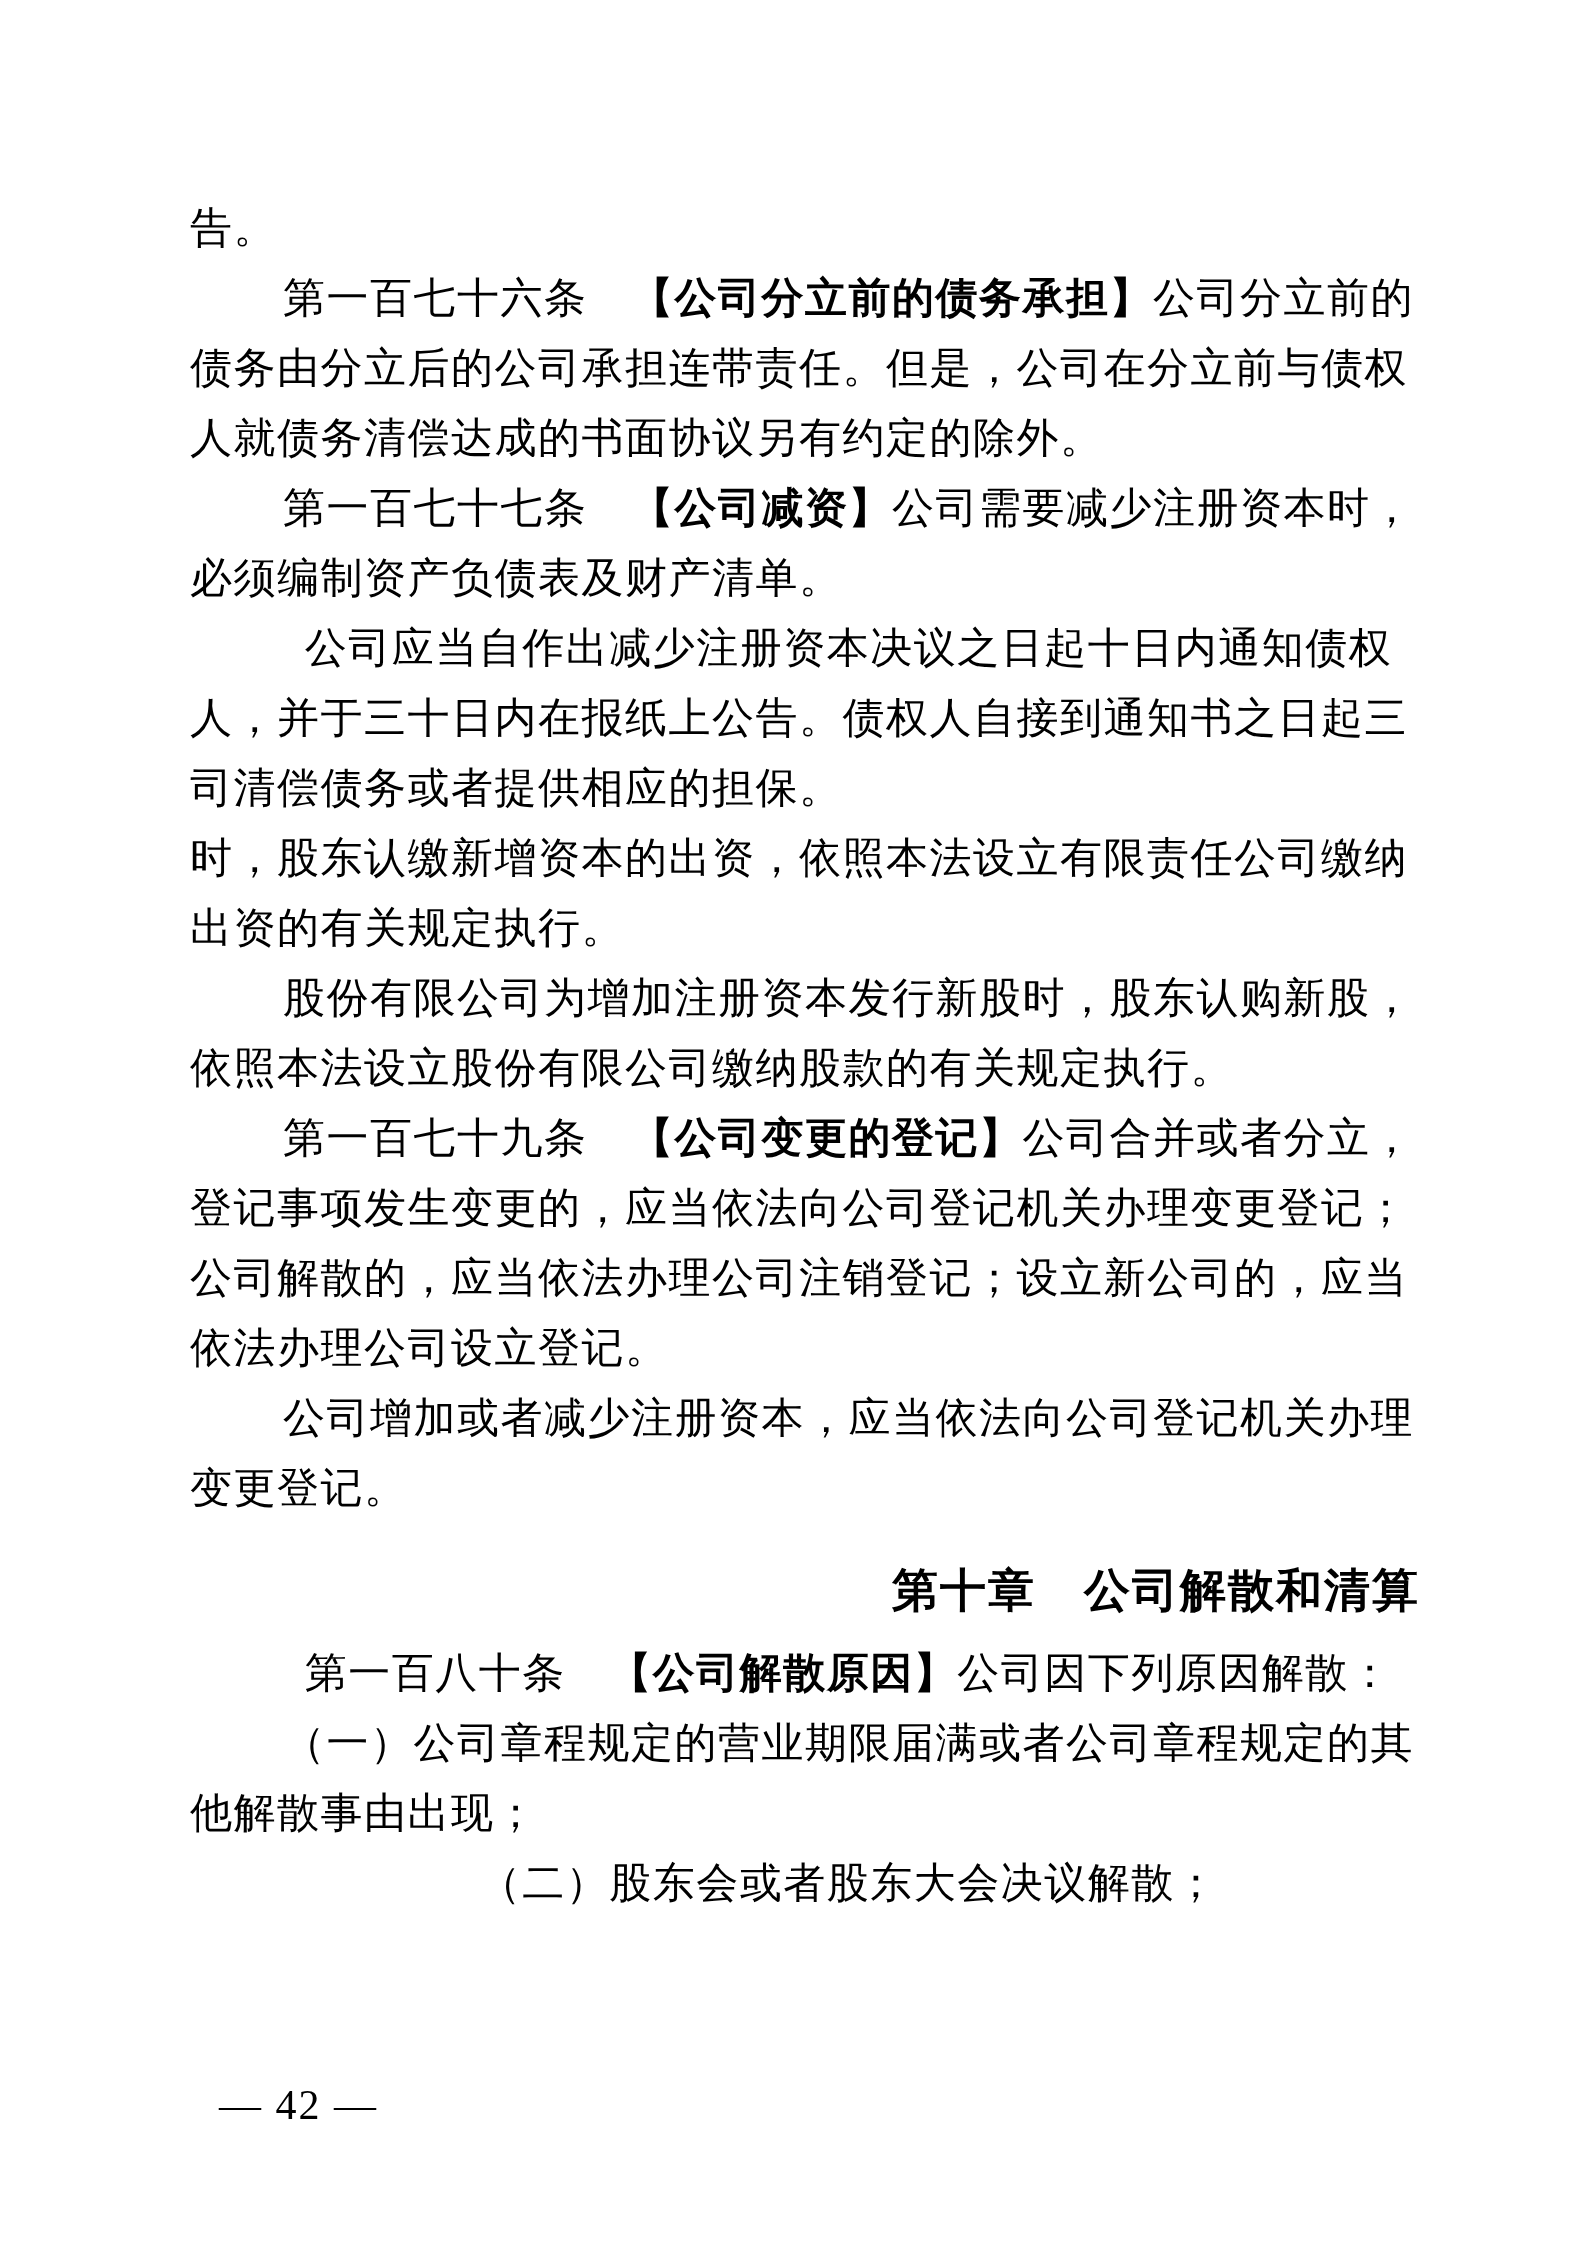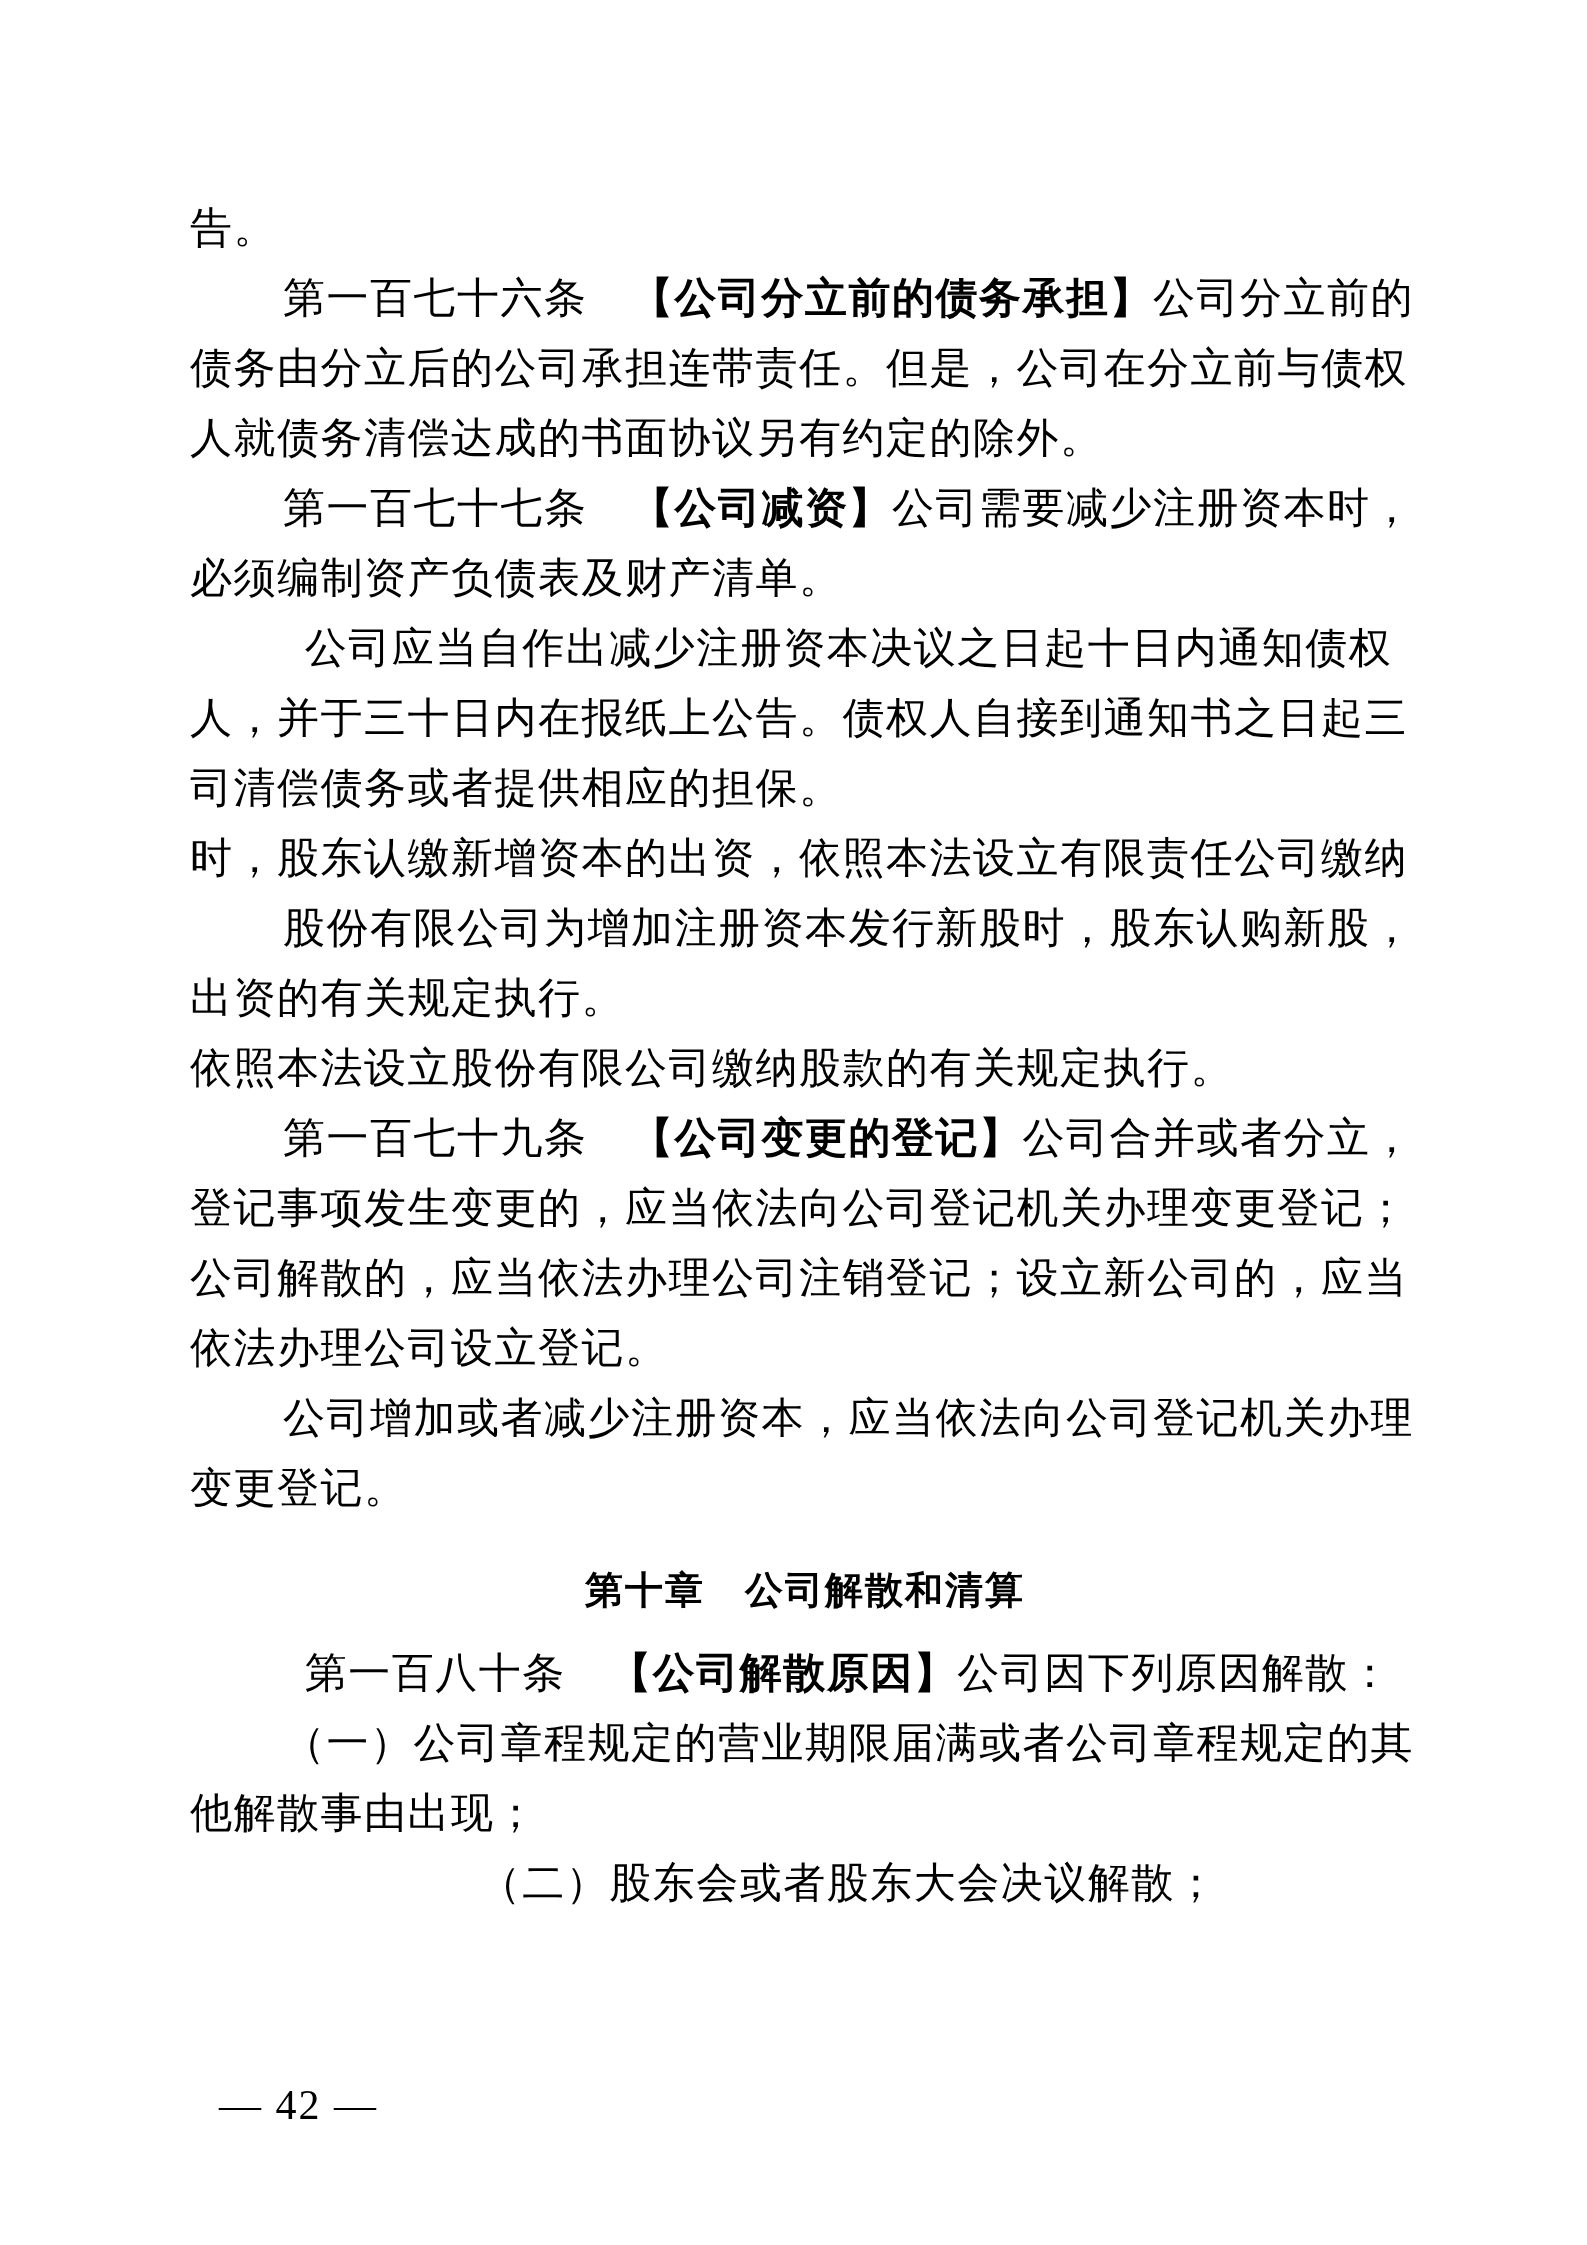--- a/index.html
+++ b/index.html
@@ -34,24 +34,24 @@
   }
   .line.indent {
     padding-left: 87px;
     text-align: center;
   }
   .seg { font-weight: 400; }
   .seg.bold { font-weight: 700; }
   .chapter-heading {
     font-family: Liberation Serif, serif;
     font-weight: 700;
-    font-size: 38px;
+    font-size: 46px;
     line-height: 75px;
     height: 75px;
-    text-align: center;
+    text-align: right;
     letter-spacing: 2px;
     margin: 30px 0 10px 0;
     white-space: nowrap;
   }
   .footer {
     position: absolute;
     left: 183px;
     top: 2080px;
     font-size: 42px;
     line-height: 50px;
@@ -68,22 +68,22 @@
       <div class="line"><span class="seg">告。</span></div>
       <div class="line indent"><span class="seg">第一百七十六条　</span><span class="seg bold">【公司分立前的债务承担】</span><span class="seg">公司分立前的</span></div>
       <div class="line"><span class="seg">债务由分立后的公司承担连带责任。但是，公司在分立前与债权</span></div>
       <div class="line"><span class="seg">人就债务清偿达成的书面协议另有约定的除外。</span></div>
       <div class="line indent"><span class="seg">第一百七十七条　</span><span class="seg bold">【公司减资】</span><span class="seg">公司需要减少注册资本时，</span></div>
       <div class="line"><span class="seg">必须编制资产负债表及财产清单。</span></div>
       <div class="line indent"><span class="seg">公司应当自作出减少注册资本决议之日起十日内通知债权</span></div>
       <div class="line"><span class="seg">人，并于三十日内在报纸上公告。债权人自接到通知书之日起三</span></div>
       <div class="line"><span class="seg">司清偿债务或者提供相应的担保。</span></div>
       <div class="line"><span class="seg">时，股东认缴新增资本的出资，依照本法设立有限责任公司缴纳</span></div>
+      <div class="line"><span class="seg">出资的有关规定执行。</span></div>
       <div class="line indent"><span class="seg">股份有限公司为增加注册资本发行新股时，股东认购新股，</span></div>
-      <div class="line"><span class="seg">出资的有关规定执行。</span></div>
       <div class="line"><span class="seg">依照本法设立股份有限公司缴纳股款的有关规定执行。</span></div>
       <div class="line indent"><span class="seg">第一百七十九条　</span><span class="seg bold">【公司变更的登记】</span><span class="seg">公司合并或者分立，</span></div>
       <div class="line"><span class="seg">登记事项发生变更的，应当依法向公司登记机关办理变更登记；</span></div>
       <div class="line"><span class="seg">公司解散的，应当依法办理公司注销登记；设立新公司的，应当</span></div>
       <div class="line"><span class="seg">依法办理公司设立登记。</span></div>
       <div class="line indent"><span class="seg">公司增加或者减少注册资本，应当依法向公司登记机关办理</span></div>
       <div class="line"><span class="seg">变更登记。</span></div>
       <div class="chapter-heading">第十章　公司解散和清算</div>
       <div class="line indent"><span class="seg">第一百八十条　</span><span class="seg bold">【公司解散原因】</span><span class="seg">公司因下列原因解散：</span></div>
       <div class="line indent"><span class="seg">（一）公司章程规定的营业期限届满或者公司章程规定的其</span></div>

